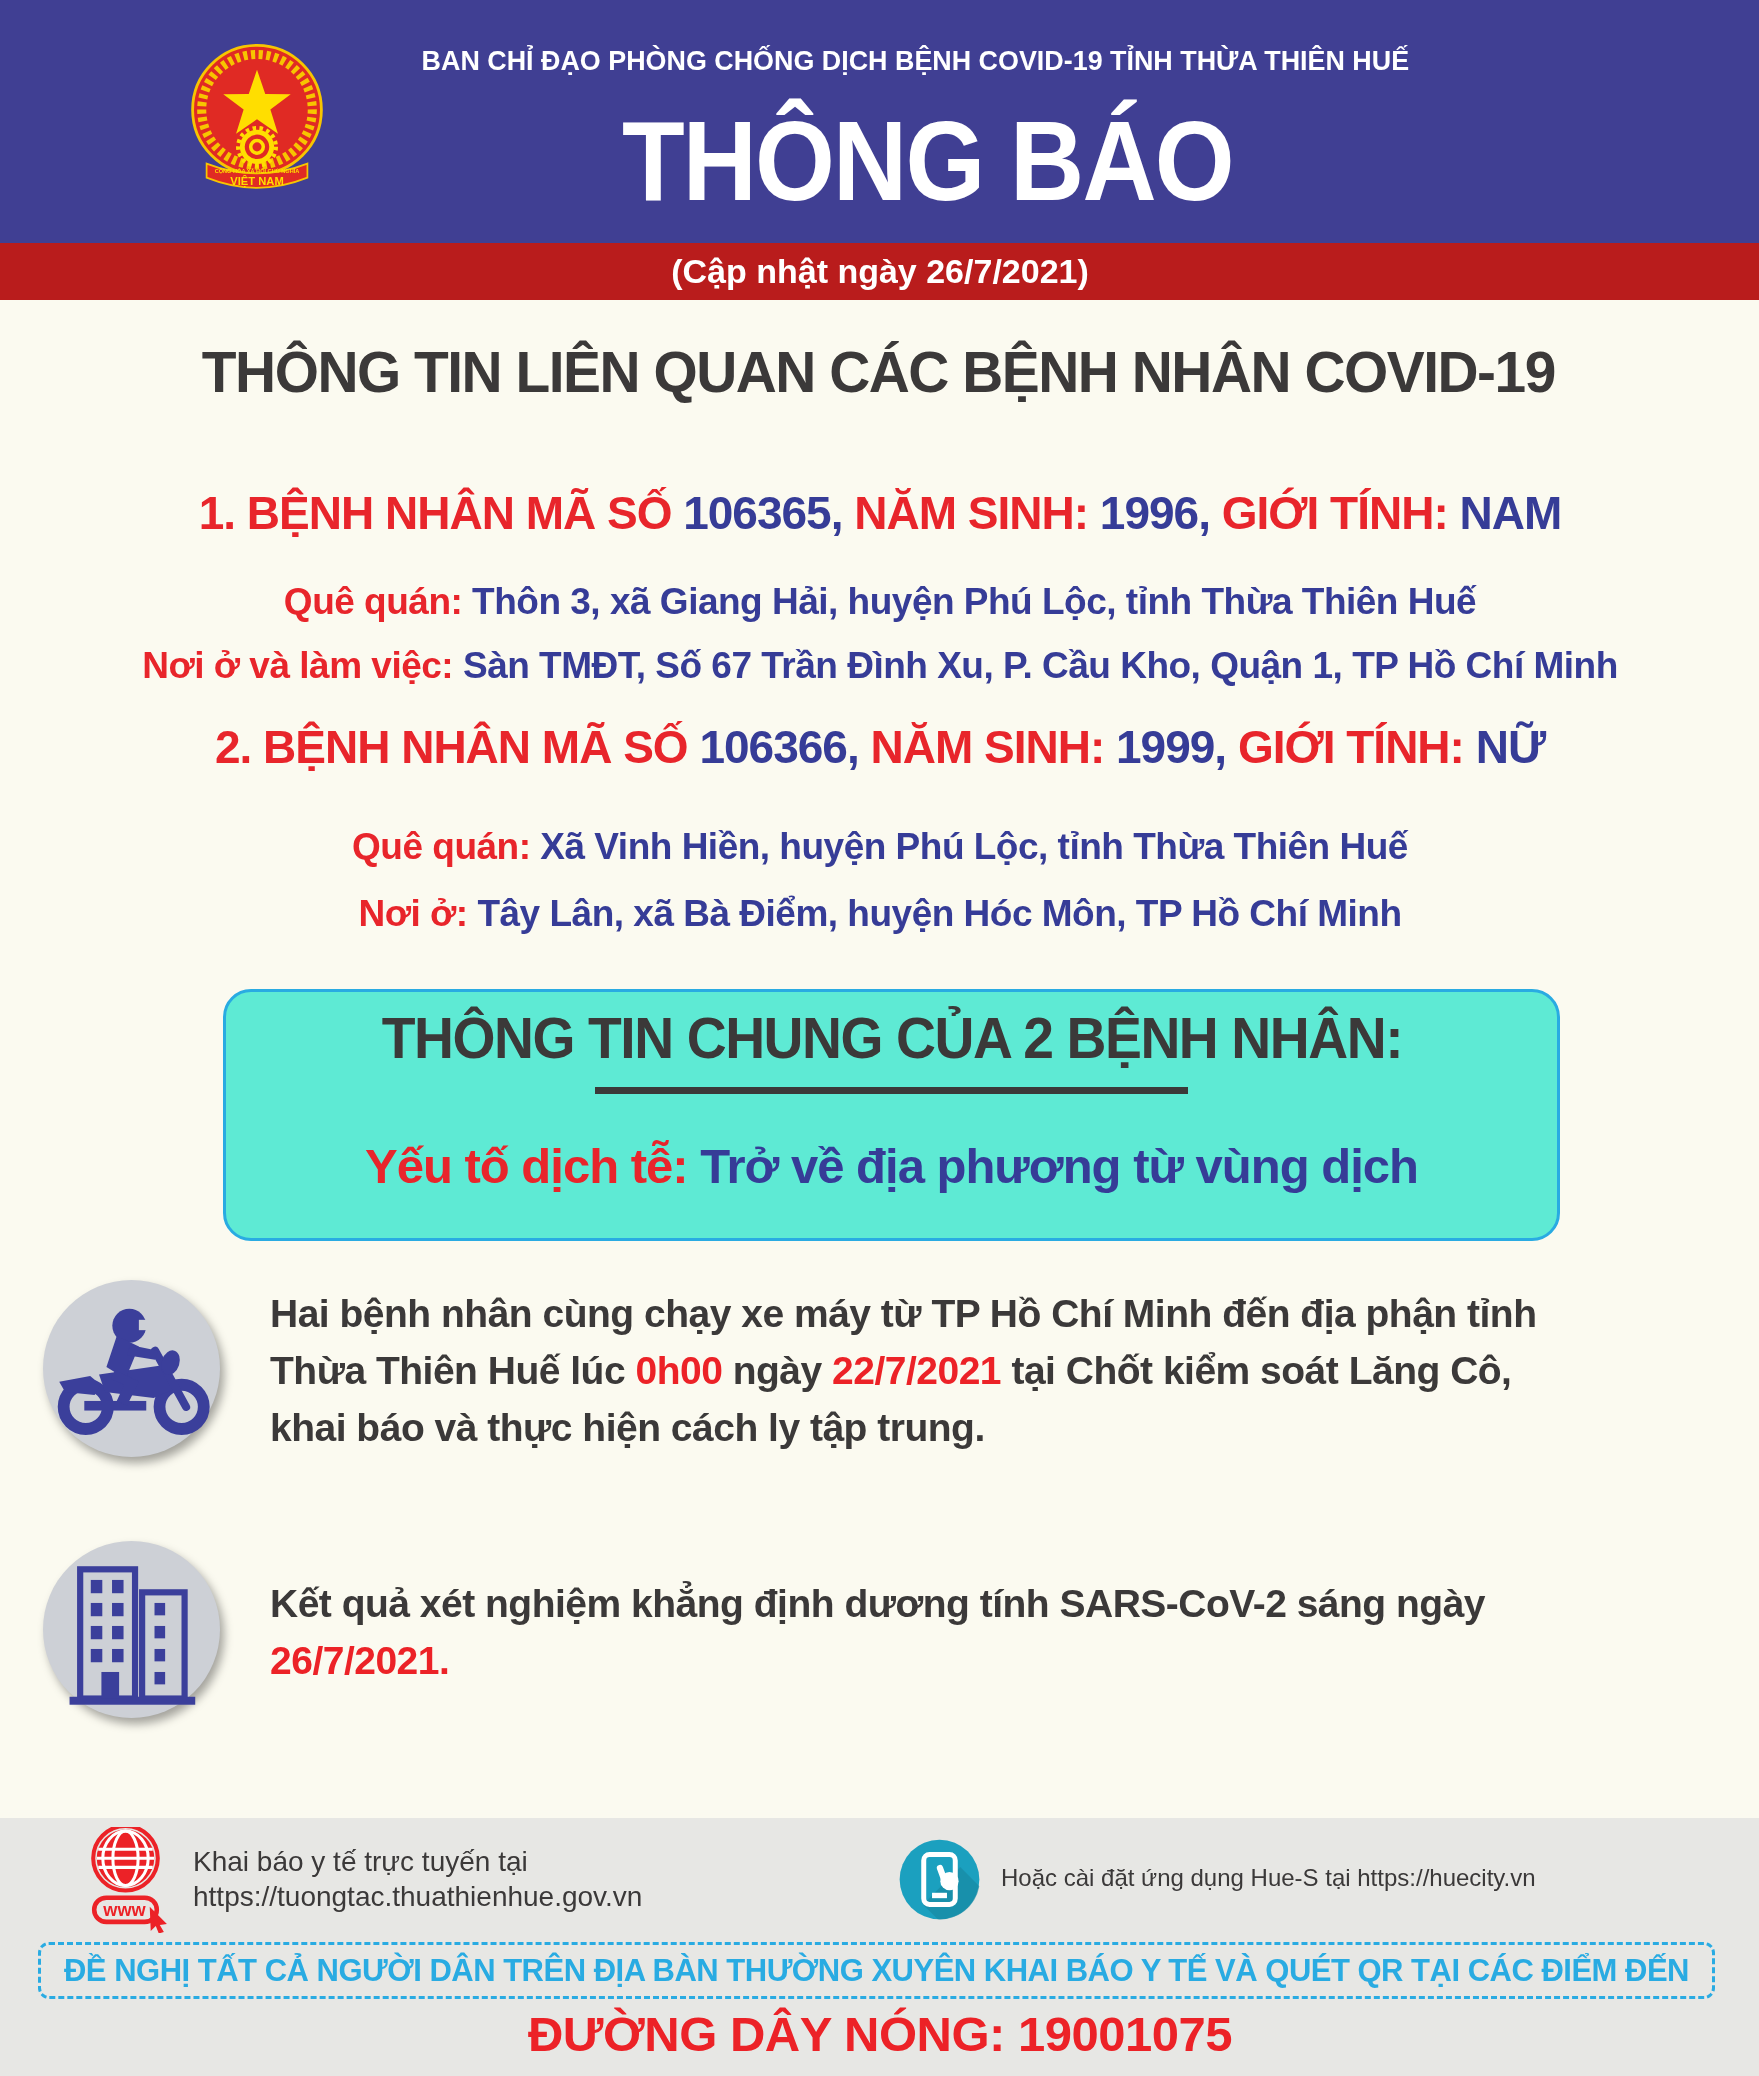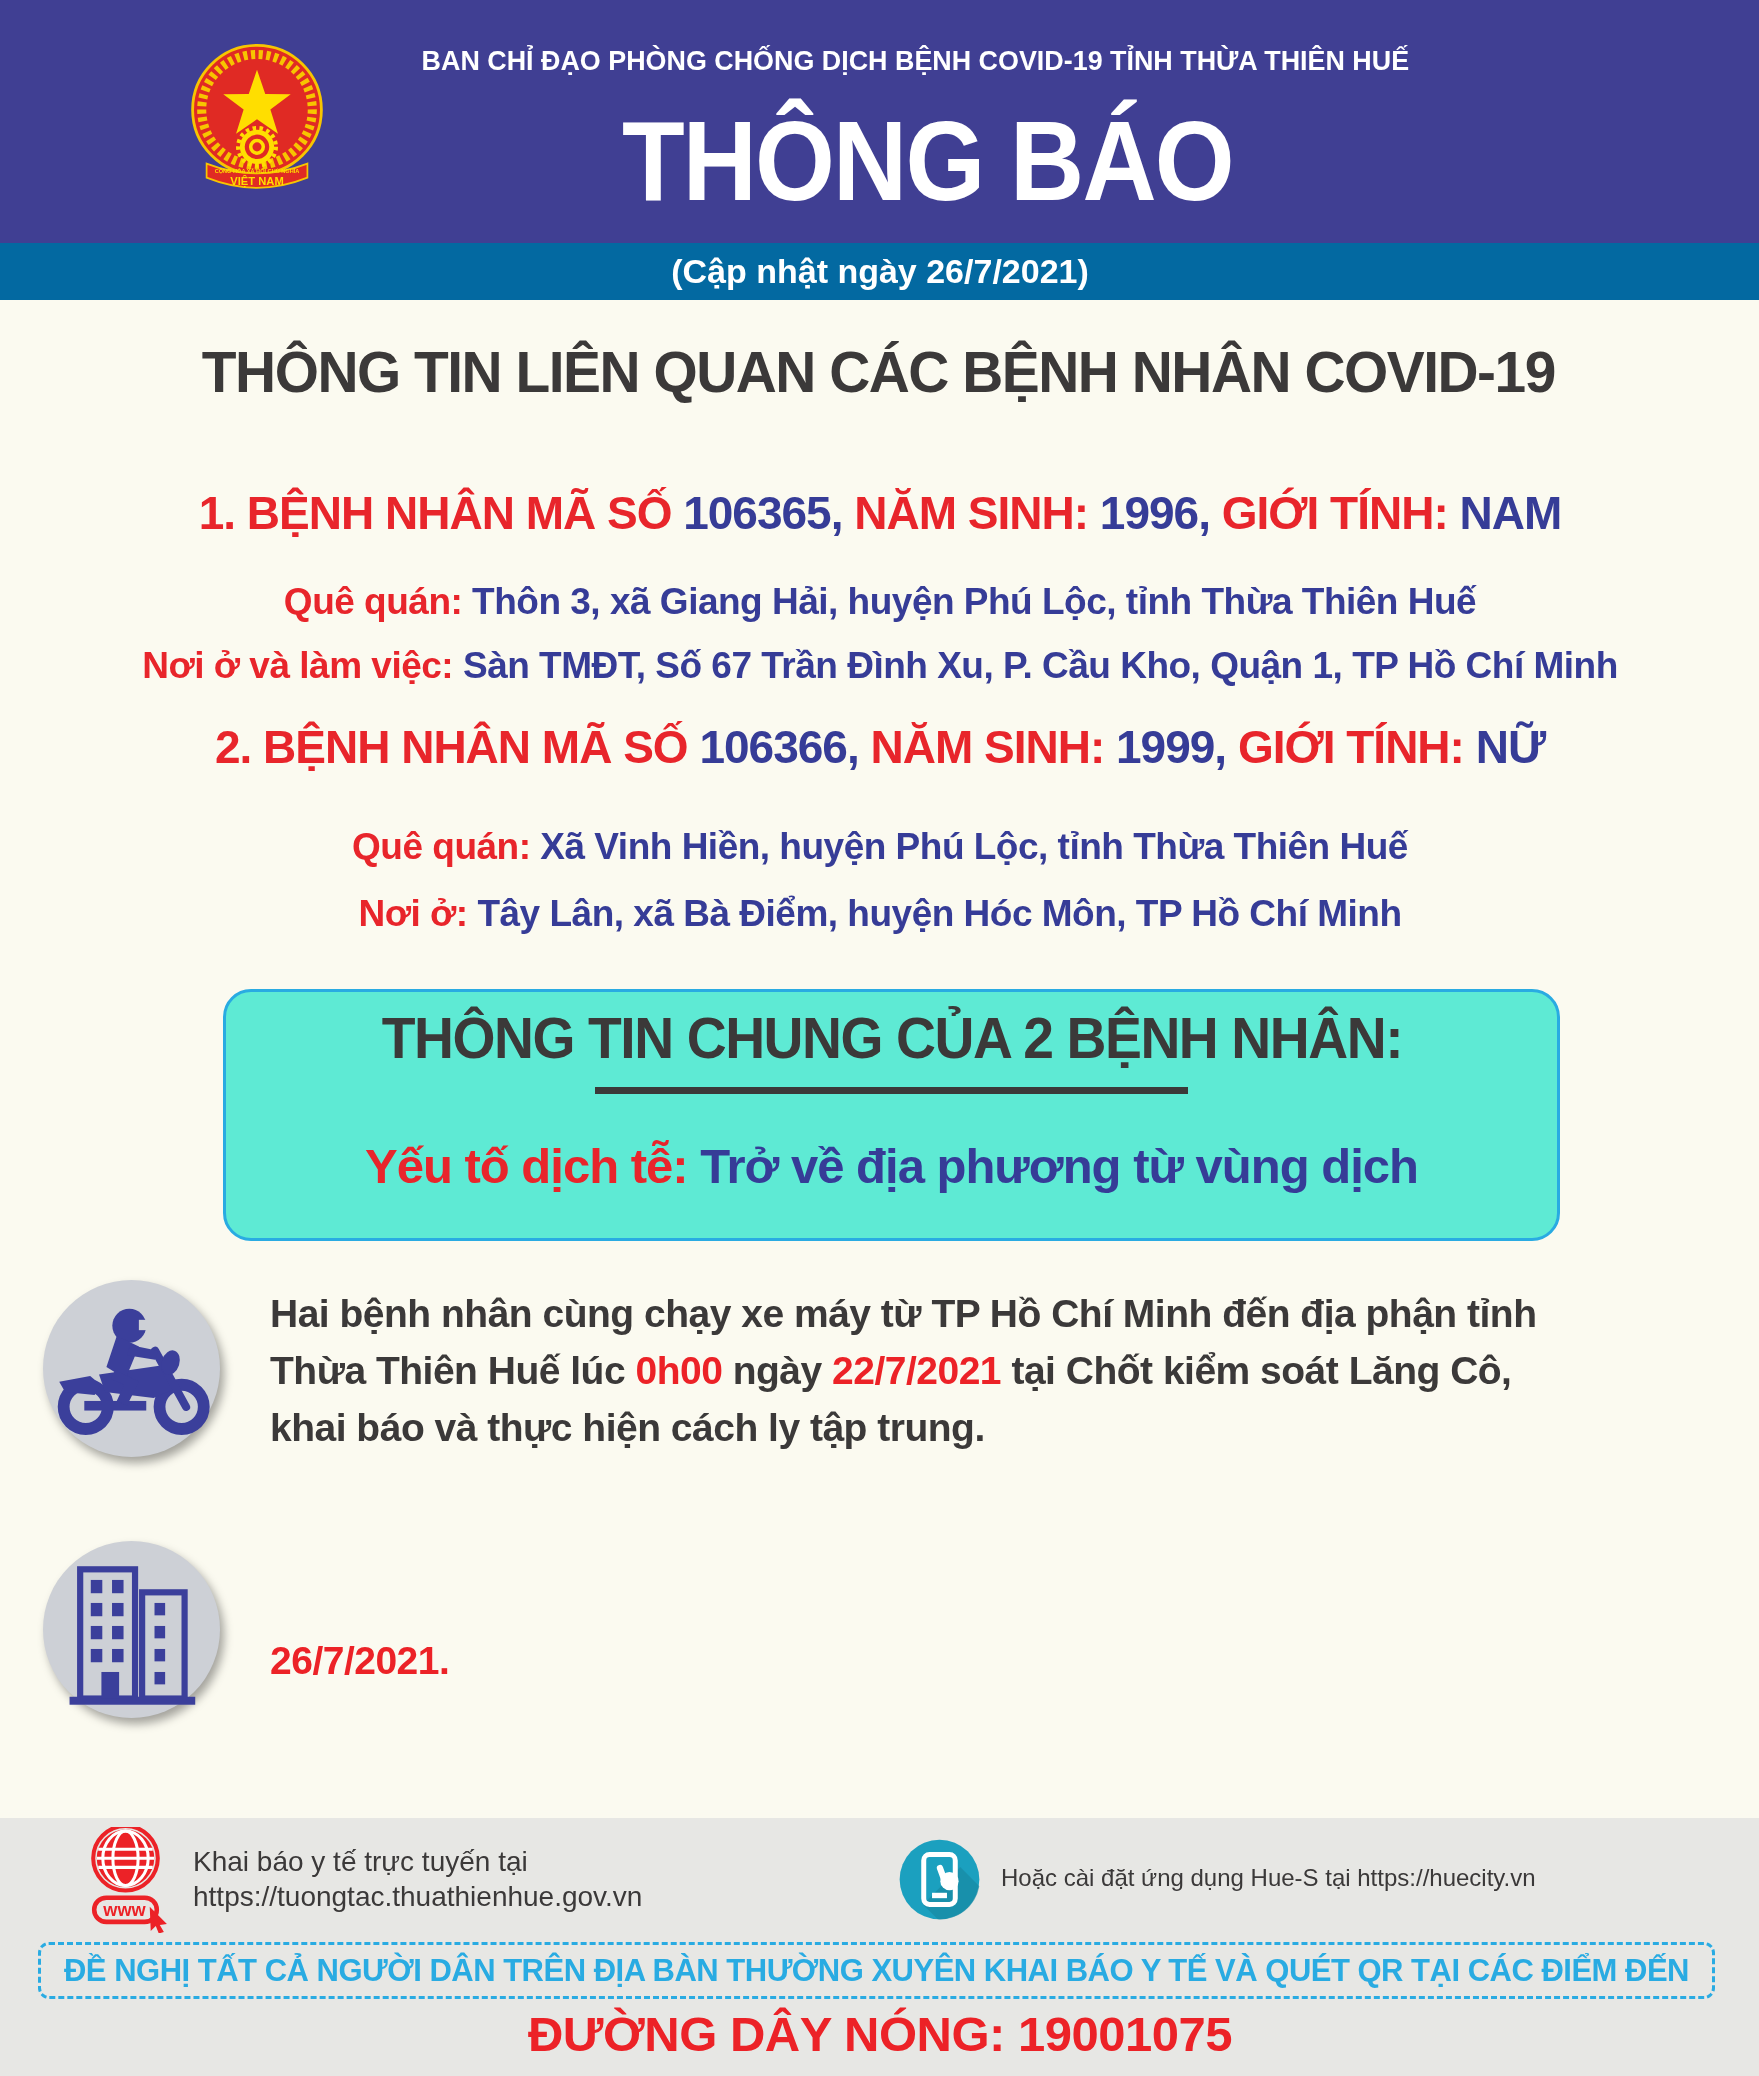--- a/index.html
+++ b/index.html
@@ -15,21 +15,21 @@
     font-size:28px;font-weight:bold;color:#FFFFFF;letter-spacing:0;
   }
   .header-org>span{display:inline-block;transform:scaleX(.96);}
   .header-title{
     position:absolute;left:0;right:0;top:95px;text-align:center;padding-left:95px;
     font-size:114px;font-weight:bold;color:#FFFFFF;letter-spacing:-2px;
   }
   .header-title>span{display:inline-block;transform:scaleX(.9);}
   
   .date-banner{
-    position:absolute;left:0;top:243px;width:100%;height:57px;background:#0369a1;
+    position:absolute;left:0;top:243px;width:100%;height:57px;background:#b91c1c;
     text-align:center;line-height:57px;font-size:34px;font-weight:bold;color:#FFFFFF;
   }
   
   .main-title{
     position:absolute;left:0;right:3px;top:338px;text-align:center;
     font-size:58px;font-weight:bold;color:#3B3939;letter-spacing:-1.5px;
   }
   .main-title>span{display:inline-block;transform:scaleX(.98);}
   .patient-heading{
     position:absolute;left:0;right:0;text-align:center;white-space:nowrap;
@@ -195,21 +195,21 @@
           <rect x="78" y="122" width="13" height="15"></rect>
         <rect x="66" y="148" width="20" height="30"></rect>
         <rect x="126" y="70" width="12" height="14"></rect>
           <rect x="126" y="96" width="12" height="14"></rect>
         <rect x="126" y="122" width="12" height="14"></rect>
           <rect x="126" y="148" width="12" height="14"></rect>
       </g>
     </svg>
   </div>
   <div class="para build-para">
-    <br>
+    <span>Kết quả xét nghiệm khẳng định dương tính SARS-CoV-2 sáng ngày</span><br>
     <span class="red">26/7/2021.</span>
   </div>
 
   <div class="footer">
     <svg class="globe-block" viewBox="0 0 180 210">
       <circle cx="90" cy="62" r="57" fill="#EC2227"></circle>
       <g fill="none" stroke="#FFFFFF" stroke-width="6">
         <ellipse cx="90" cy="62" rx="25" ry="54"></ellipse>
         <ellipse cx="90" cy="62" rx="45" ry="54"></ellipse>
         <line x1="36" y1="44" x2="144" y2="44"></line>

